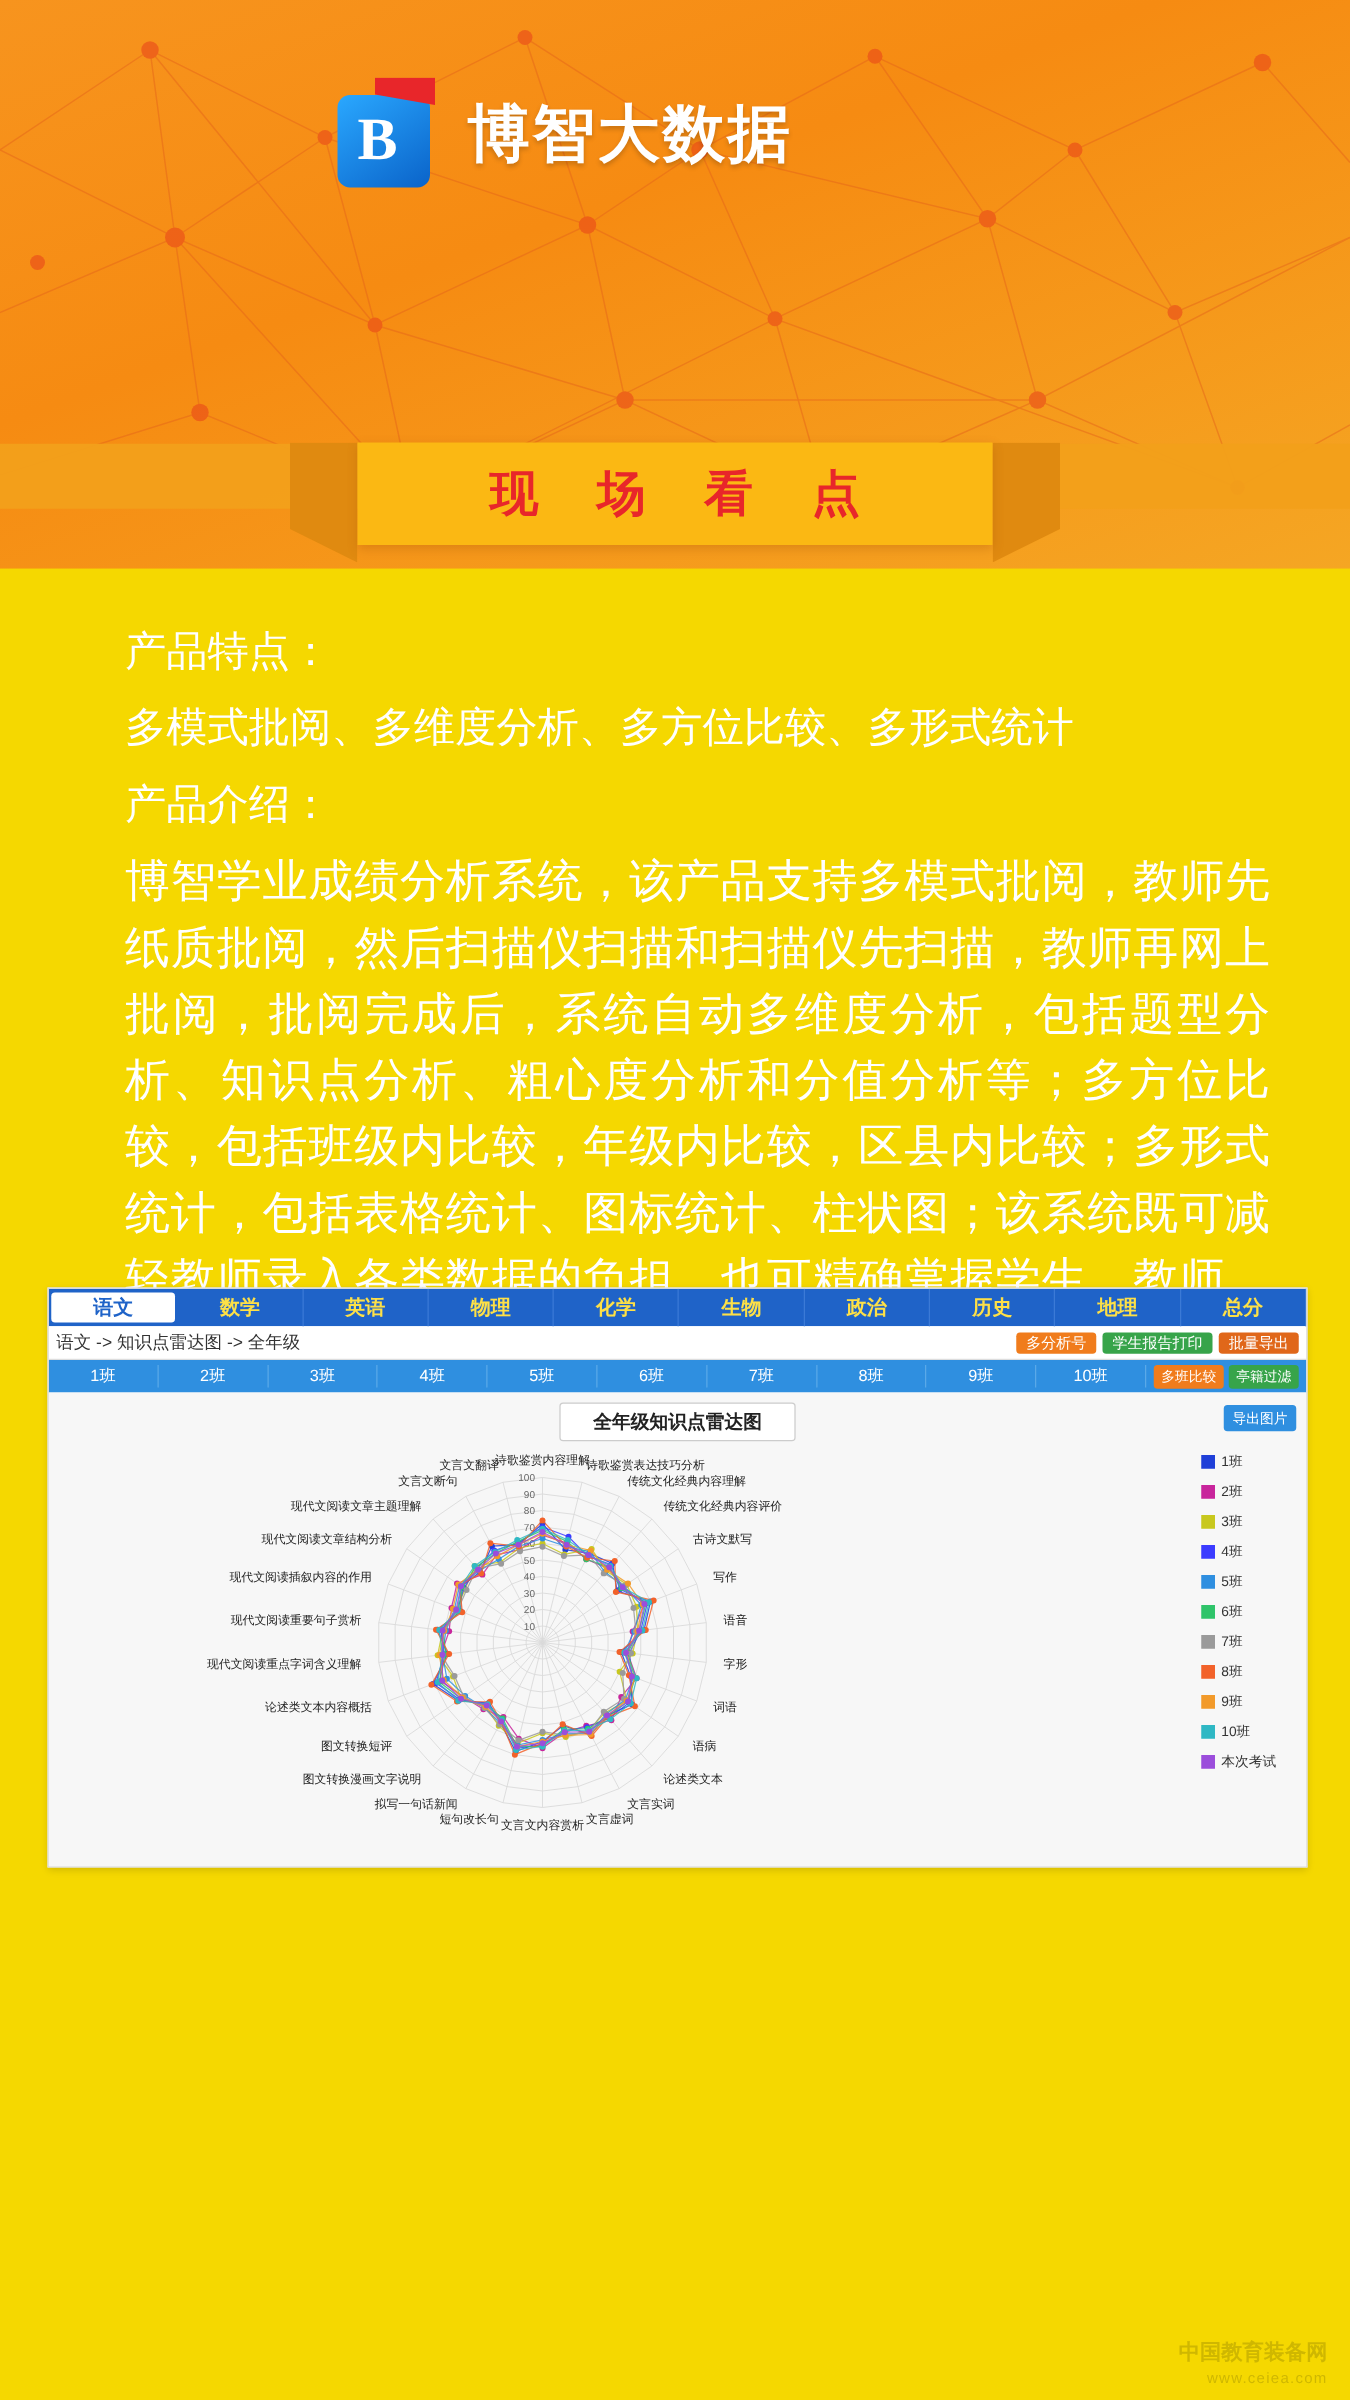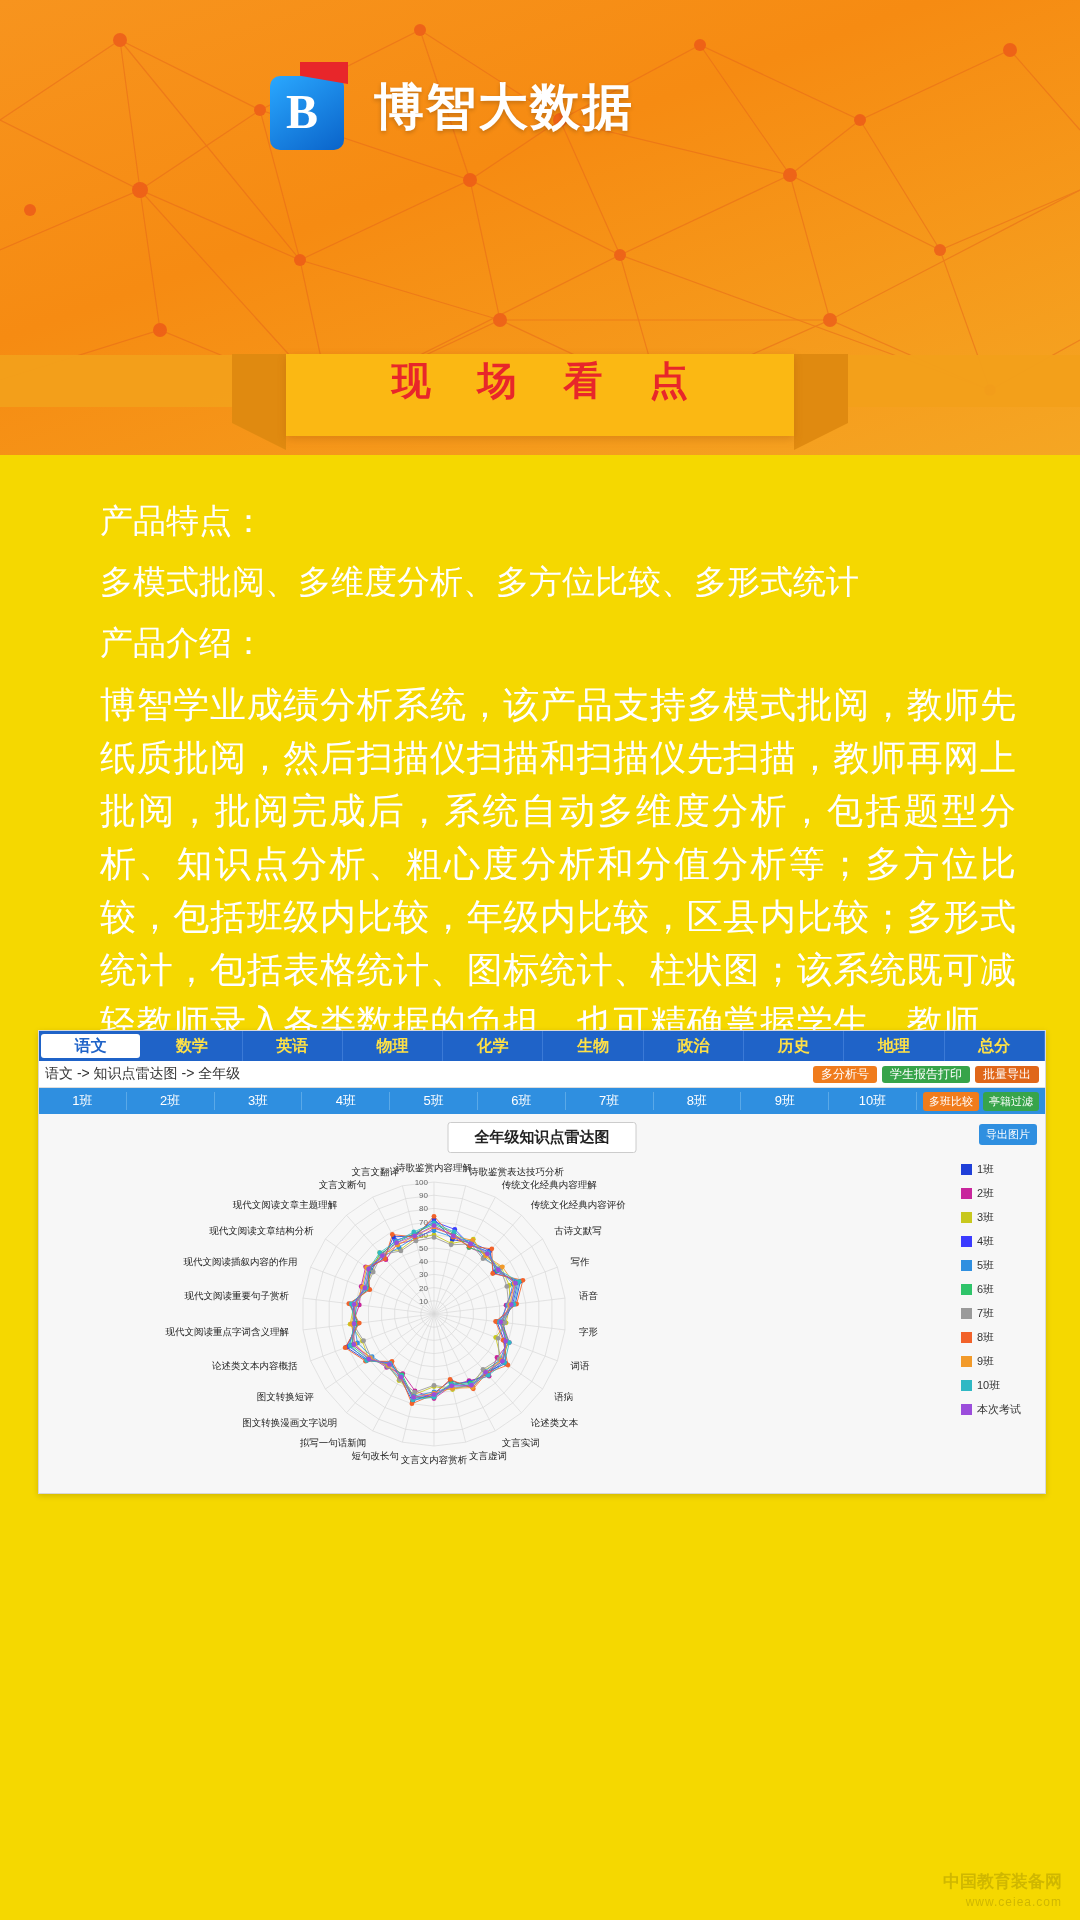--- a/index.html
+++ b/index.html
@@ -43,21 +43,21 @@
     text-shadow:3px 4px 0 rgba(190,90,0,.35);
     font-family:"Liberation Sans","DejaVu Sans",sans-serif;
   }
   
   .ribbon-band{
     position:absolute;left:0;top:355px;width:1080px;height:52px;background:#f2a01a;opacity:.95;
   }
   .ribbon{
     position:absolute;left:286px;top:442px;width:508px;height:82px;
     background:#fbb813;transform:translateY(-88px);
-    display:flex;justify-content:center;
+    display:flex;align-items:center;justify-content:center;
     box-shadow:0 3px 8px rgba(150,70,0,.25);
   }
   .ribbon span{
     color:#e8262a;font-size:39px;font-weight:bold;letter-spacing:18px;text-indent:18px;
   }
   .rib-l,.rib-r{
     position:absolute;top:354px;width:54px;height:96px;background:#e08a10;z-index:0;
   }
   .rib-l{left:232px;clip-path:polygon(0 0,100% 0,100% 100%,0 72%);}
   .rib-r{left:794px;clip-path:polygon(0 0,100% 0,100% 72%,0 100%);}

